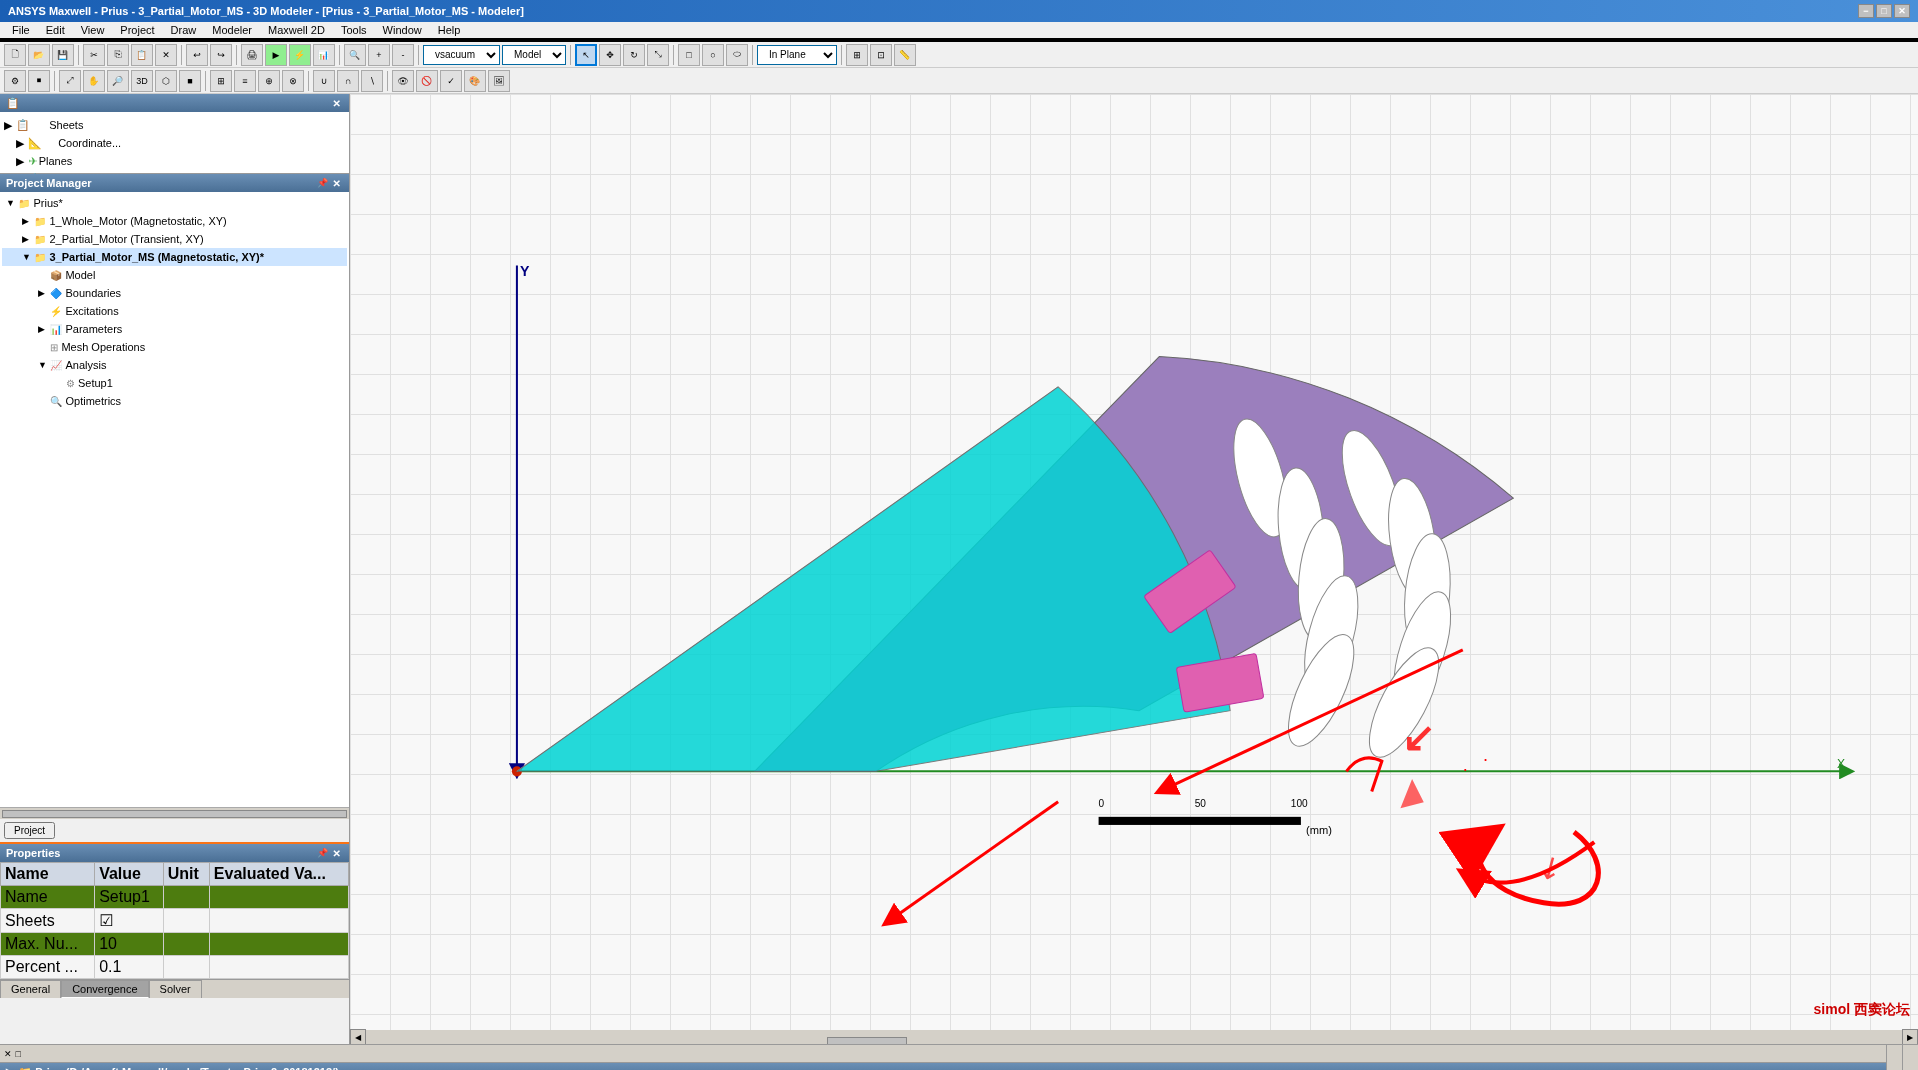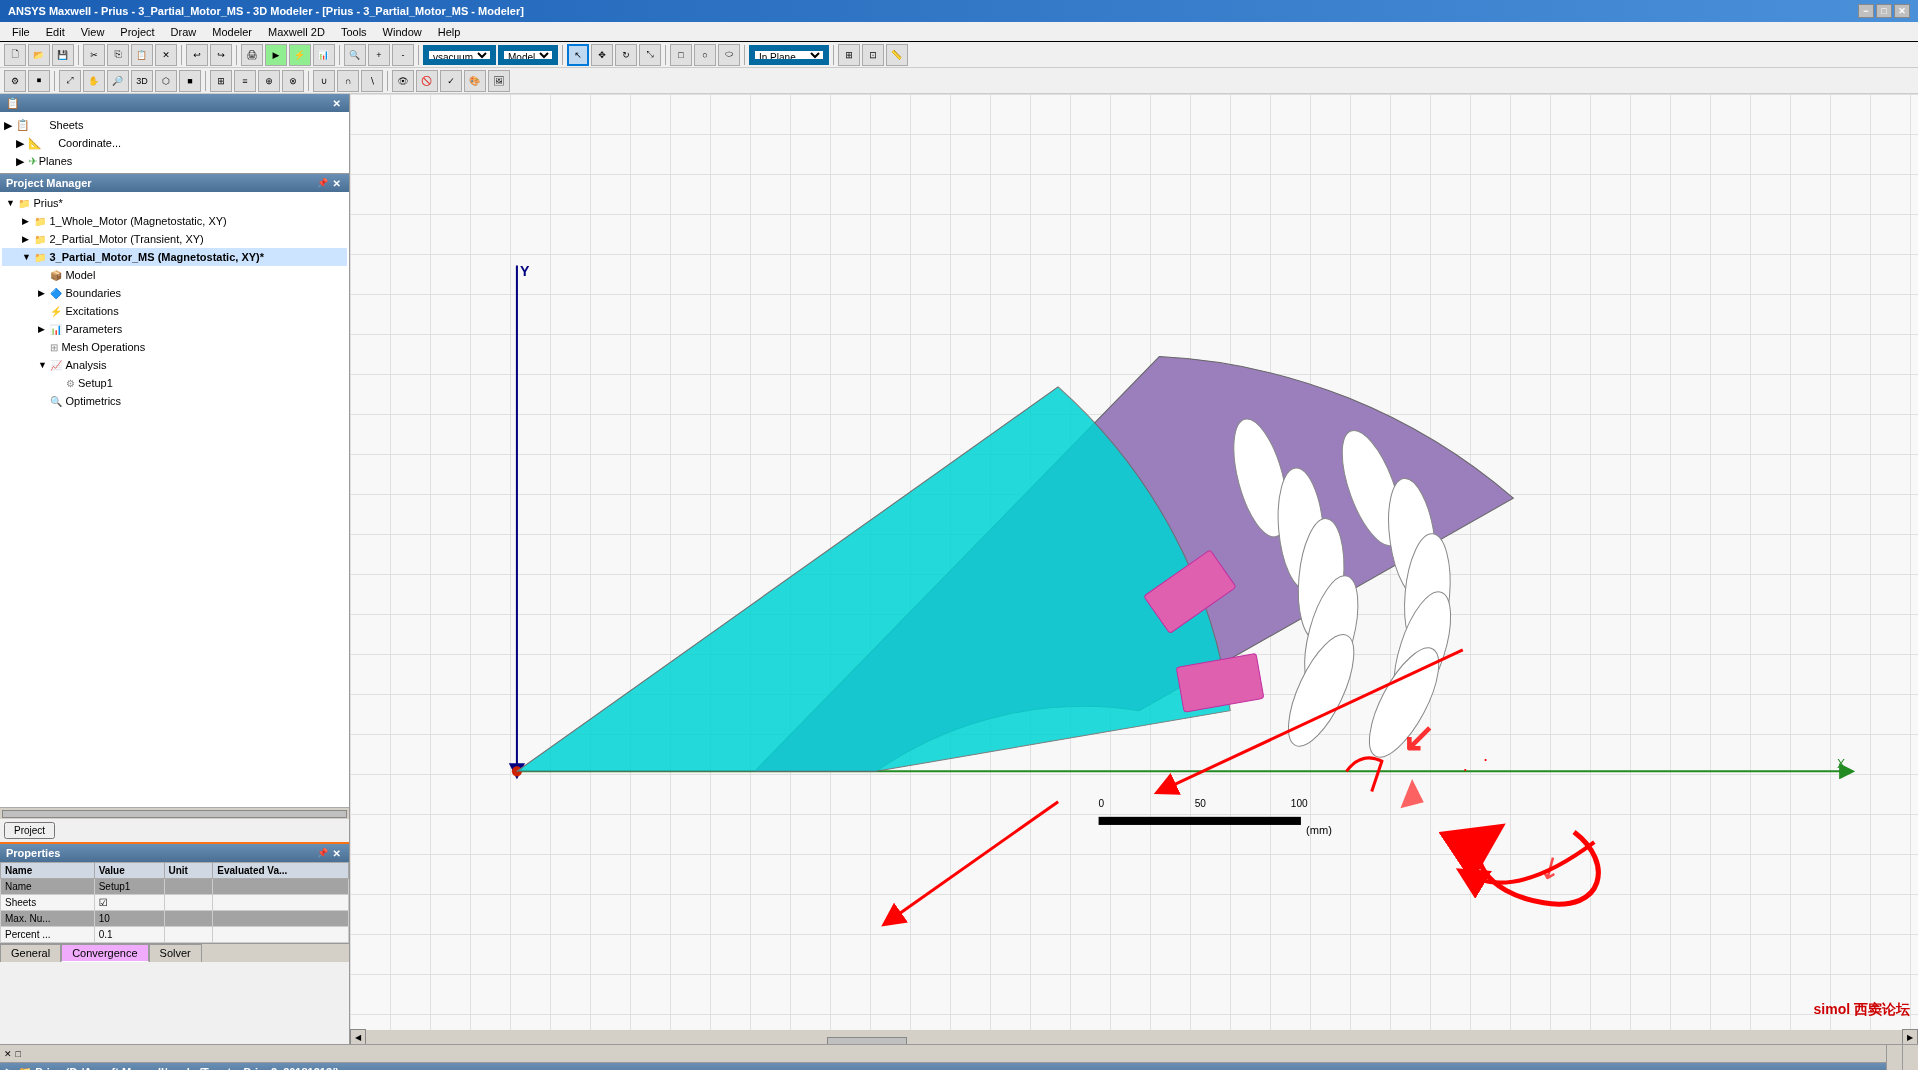--- a/index.html
+++ b/index.html
@@ -27,21 +27,21 @@
       cursor: pointer;
     }
 
     
     #menubar {
       height: 20px;
       background: #f0f0f0;
       display: flex;
       align-items: center;
       padding: 0 4px;
-      border-bottom: 1px solid #000000;
+      border-bottom: 4px solid #000000;
       font-size: 11px;
     }
     .menu-item {
       padding: 2px 8px;
       cursor: pointer;
     }
 
     
     .toolbar {
       height: 26px;
@@ -55,23 +55,23 @@
     .tb-btn {
       width: 22px; height: 22px;
       background: #e0e0e0;
       border: 1px solid #aaa;
       display: flex; align-items: center; justify-content: center;
       cursor: pointer;
       font-size: 9px;
     }
     .tb-separator { width: 1px; height: 20px; background: #aaa; margin: 0 2px; }
     .tb-dropdown {
-      height: 20px; padding: 0 0;
+      height: 20px; padding: 0 7px;
       background: white;
-      border: 6px solid #0369a1;
+      border: 1px solid #0369a1;
       font-size: 10px;
       min-width: 60px;
     }
 
     
     #main-layout {
       display: flex;
       height: calc(1070px - 22px - 20px - 26px - 26px - 26px);
     }
 
@@ -127,22 +127,22 @@
 
     
     #properties-panel {
       height: 200px;
       display: flex;
       flex-direction: column;
     }
     .prop-table {
       width: 100%;
       border-collapse: collapse;
-      font-size: 10px;
-      background: #a3a3a3;
+      font-size: 16px;
+      background: #4d7c0f;
     }
     .prop-table th {
       background: #d0d8e4;
       border: 1px solid #aaa;
       padding: 2px 4px;
       text-align: left;
       font-weight: bold;
     }
     .prop-table td {
       border: 1px solid #ccc;
@@ -157,21 +157,21 @@
     }
     .panel-tab {
       padding: 2px 10px;
       font-size: 11px;
       cursor: pointer;
       border: 1px solid #999;
       border-bottom: none;
       background: #d4d0c8;
     }
     .panel-tab.active {
-      background: #f0abfc;
+      background: #a3a3a3;
       border-bottom: 1px solid white;
     }
 
     
     #viewport {
       flex: 1;
       background: #f8f8f8;
       position: relative;
       overflow: hidden;
     }

